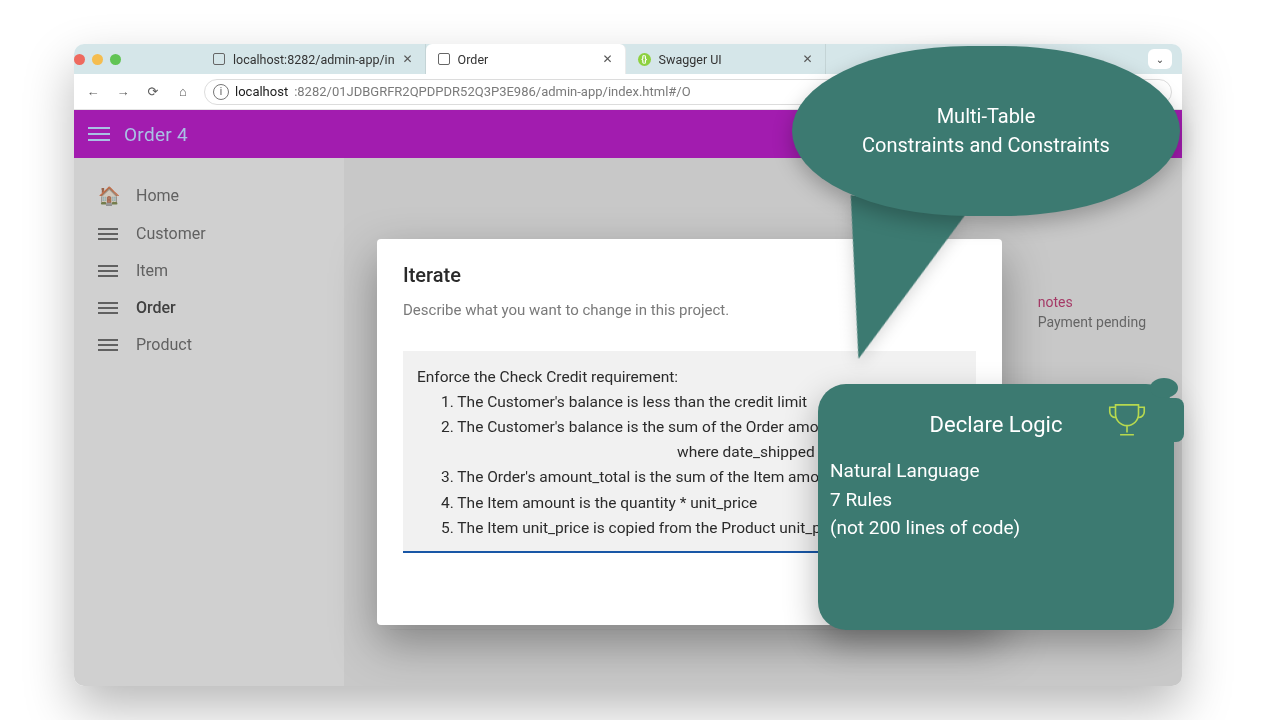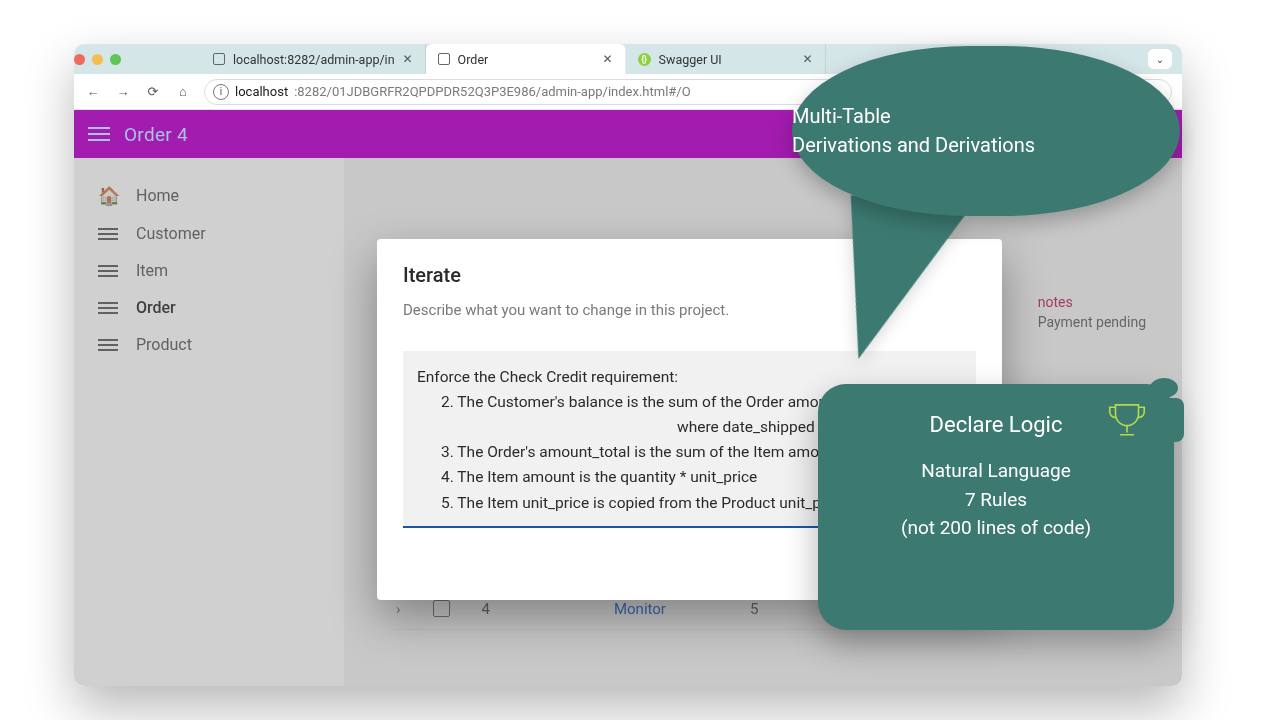--- a/index.html
+++ b/index.html
@@ -61,28 +61,28 @@
   .dialog { position:absolute; left:303px; top:195px; width:625px; background:#fff; border-radius:4px; box-shadow:0 18px 46px rgba(0,0,0,0.35); padding:24px 26px 14px;}
   .dialog h2 { font-size:20px; font-weight:500; color:#2a2a2a; margin-bottom:14px;}
   .dialog .sub { color:#7a7a7a; font-size:15px; margin-bottom:32px;}
   .rules { background:#f1f1f1; border-bottom:2px solid #1957a6; padding:14px 14px 10px; font-size:15.5px; color:#2b2b2b; line-height:1.62; }
   .rules .indent { padding-left:24px; }
   .rules .indent2 { padding-left:260px; }
   .dlgactions { display:flex; justify-content:flex-end; padding-top:28px;}
   .cancel { color:#1663c7; font-size:15px; letter-spacing:.6px; font-weight:500; padding:6px 10px; cursor:pointer;}
 
   
-  .bubble { position:absolute; left:792px; top:46px; width:388px; height:170px; background:#3c7a71; border-radius:50%/55%; color:#fff; display:flex; flex-direction:column; align-items:flex-start; justify-content:center; font-size:20px; line-height:1.45; box-shadow:0 8px 20px rgba(0,0,0,0.25);}
+  .bubble { position:absolute; left:792px; top:46px; width:388px; height:170px; background:#3c7a71; border-radius:50%/55%; color:#fff; display:flex; flex-direction:column; align-items:center; justify-content:center; font-size:20px; line-height:1.45; box-shadow:0 8px 20px rgba(0,0,0,0.25);}
   .tail { position:absolute; left:836px; top:204px; width:0;height:0; border-left:36px solid transparent; border-right:80px solid transparent; border-top:160px solid #3c7a71; transform: rotate(10deg); filter: drop-shadow(0 6px 8px rgba(0,0,0,0.15)); }
 
   
   .card { position:absolute; left:818px; top:384px; width:356px; height:246px; background:#3c7a71; border-radius:28px; color:#fff; padding:28px 12px; box-shadow:0 14px 34px rgba(0,0,0,0.3);}
   .cardtab { position:absolute; right:-10px; top:14px; width:36px; height:44px; background:#3c7a71; border-top-right-radius:8px; border-bottom-right-radius:8px;}
   .card .title { font-size:22px; text-align:center; margin-bottom:20px;}
-  .card .body { font-size:19px; text-align:center; line-height:1.5;}
+  .card .body { font-size:19px; line-height:1.5;}
   .trophy { position:absolute; right:24px; top:14px; width:46px; height:46px; }
   .trophy svg { stroke:#b7d94f; fill:none; stroke-width:1.4; }
   .smallbubble { position:absolute; right:-4px; top:-6px; width:28px;height:20px;background:#3c7a71;border-radius:50%;}
 </style>
 </head>
 <body>
 
 <div class="frame">
 
   <div class="tabstrip">
@@ -198,36 +198,37 @@
     </div>
   </div>
 
   <div class="dim"></div>
 
   <div class="dialog">
     <h2>Iterate</h2>
     <div class="sub">Describe what you want to change in this project.</div>
     <div class="rules">
       <div>Enforce the Check Credit requirement:</div>
+      <div class="indent">1. The Customer's balance is less than the credit limit</div>
       <div class="indent">2. The Customer's balance is the sum of the Order amount_total</div>
       <div class="indent2">where date_shipped is </div>
       <div class="indent">3. The Order's amount_total is the sum of the Item amount</div>
       <div class="indent">4. The Item amount is the quantity * unit_price</div>
       <div class="indent">5. The Item unit_price is copied from the Product unit_price</div>
     </div>
     <div class="dlgactions">
       <div class="cancel">CANCEL</div>
     </div>
   </div>
 </div>
 
 <div class="tail"></div>
 <div class="bubble">
   <div>Multi-Table</div>
-  <div>Derivations and Derivations</div>
+  <div>Constraints and Constraints</div>
 </div>
 
 <div class="card">
   <div class="cardtab"></div>
   <div class="smallbubble"></div>
   <div class="trophy">
     <svg viewBox="0 0 40 40">
         <path d="M10 6 h20 v8 a10 10 0 0 1 -20 0 z M10 8 h-5 v4 a5 5 0 0 0 5 5 M30 8 h5 v4 a5 5 0 0 1 -5 5 M20 24 v6 M14 32 h12"></path>
       </svg>
   </div>

